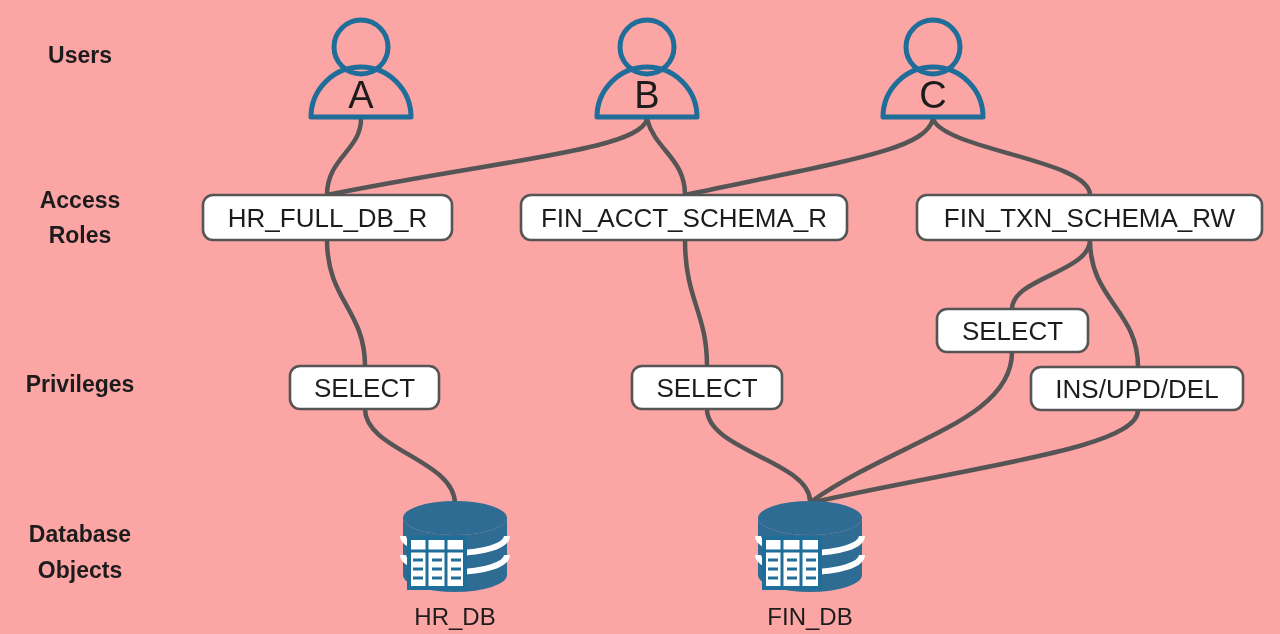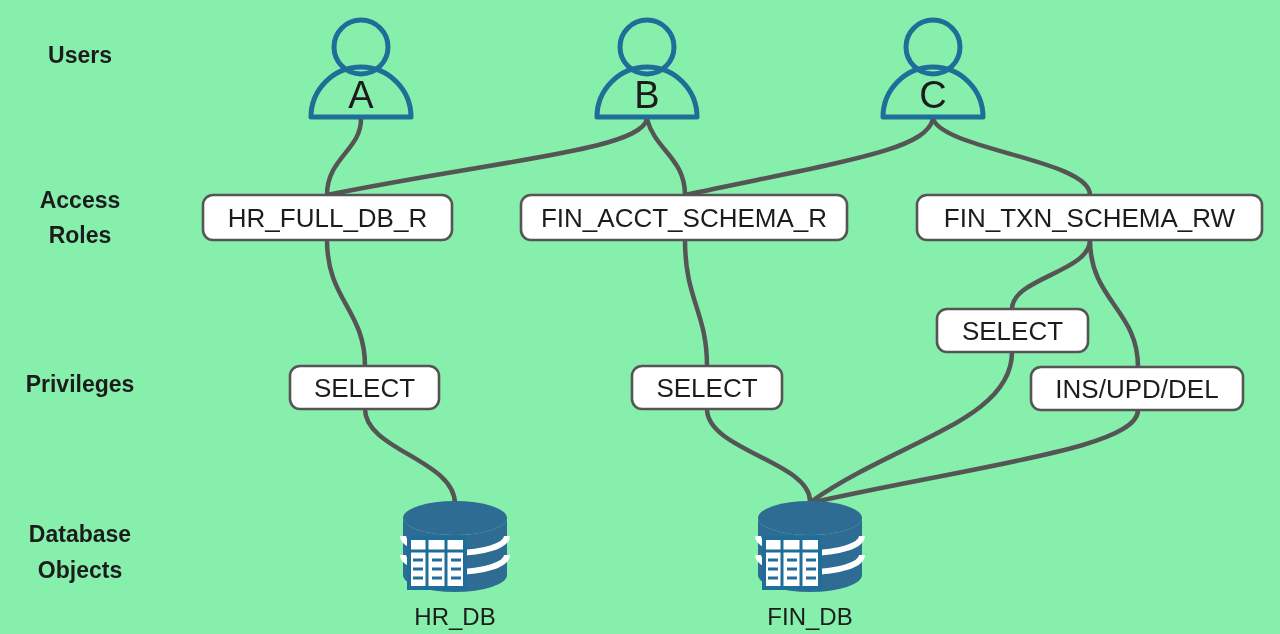--- a/index.html
+++ b/index.html
@@ -8,21 +8,21 @@
     padding: 0;
     background: #ffffff;
   }
   body {
     font-family: "Liberation Sans", sans-serif;
   }
   #canvas {
     position: relative;
     width: 1280px;
     height: 634px;
-    background: #86efac;
+    background: #fca5a5;
     overflow: hidden;
   }
   #diagram {
     position: absolute;
     top: 0;
     left: 0;
     width: 1280px;
     height: 634px;
   }
   .row-label {

